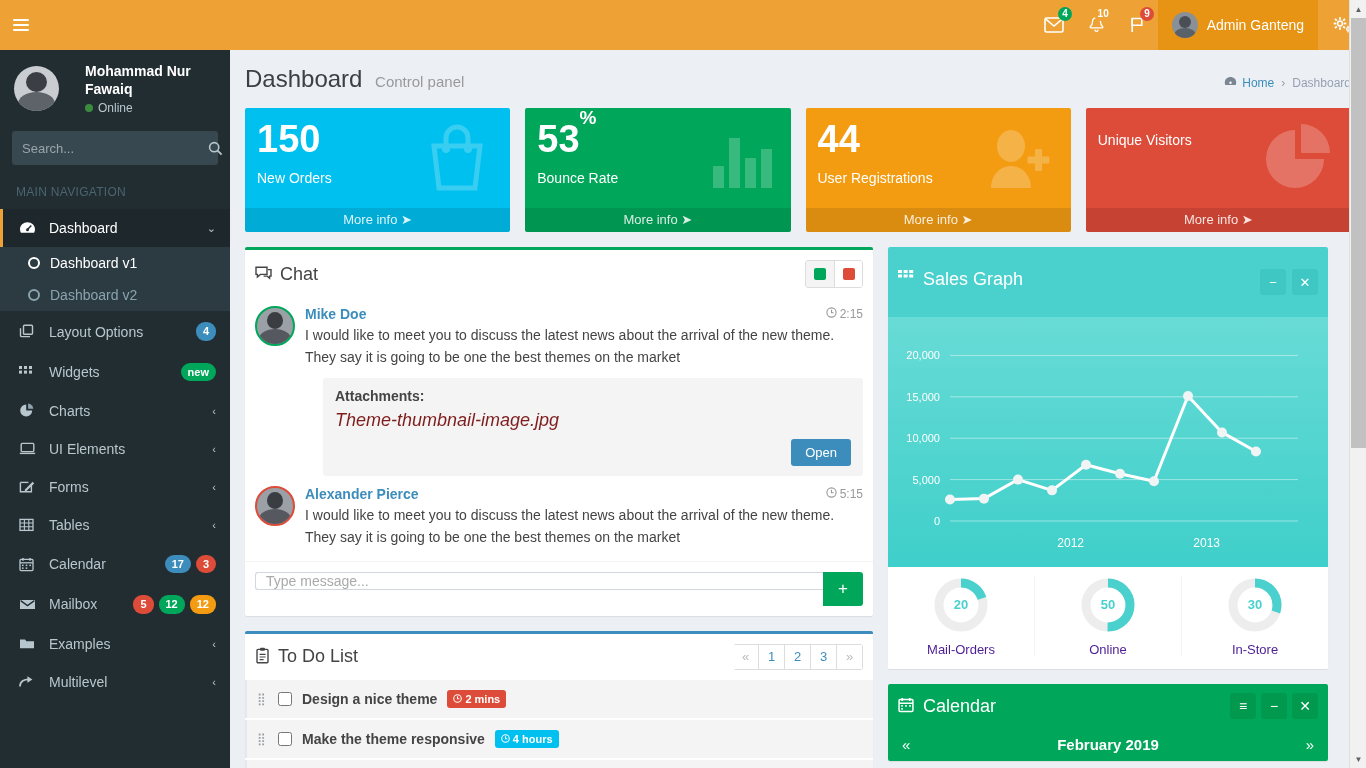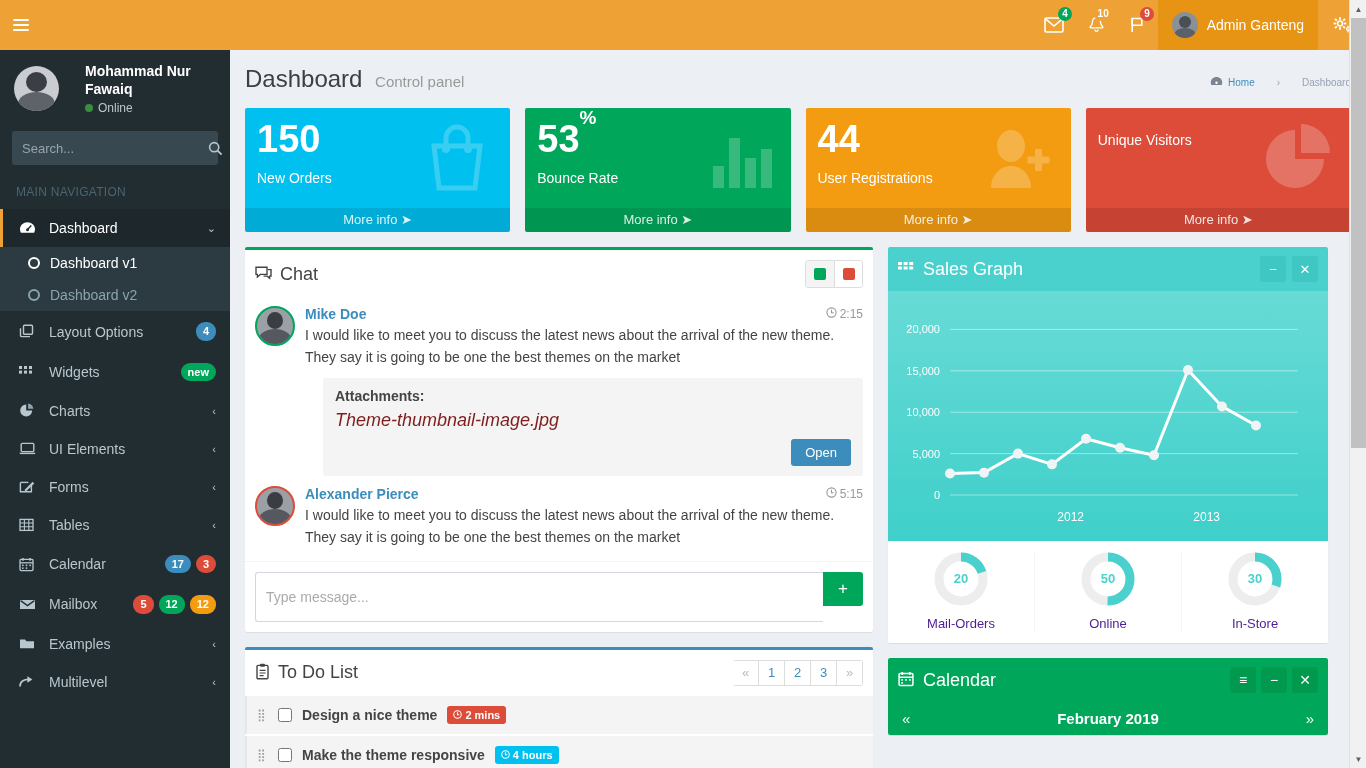--- a/index.html
+++ b/index.html
@@ -62,21 +62,21 @@
   .submenu { list-style:none; background:#2c3b41; }
   .submenu > li > a { display:flex; align-items:center; gap:10px; padding:8px 14px 8px 28px; color:#8aa4af; font-size:14px; text-decoration:none; }
   .submenu > li.active > a { color:#fff; }
   .circ { width:12px; height:12px; border-radius:50%; border:2px solid currentColor; display:inline-block; flex:none; }
 
   
   .content-wrap { position:absolute; top:50px; left:230px; right:0; bottom:0; background:#ecf0f5; overflow:hidden; }
   .content-header { padding:15px 15px 0 15px; display:flex; align-items:flex-start; }
   .content-header h1 { font-size:24px; font-weight:400; color:#3c4043; }
   .content-header h1 small { font-size:15px; color:#999; margin-left:6px; }
-  .breadcrumb { margin-left:auto; display:flex; align-items:center; gap:22px; font-size:10px; color:#97a0b3; padding-top:11px; }
+  .breadcrumb { margin-left:auto; display:flex; align-items:flex-start; gap:7px; font-size:12px; color:#97a0b3; padding-top:11px; }
   .breadcrumb a { color:#3c8dbc; text-decoration:none; display:flex; align-items:center; gap:5px; }
   .content { padding:15px; }
 
   .row { display:flex; gap:15px; }
   
   .small-box { flex:1; border-radius:2px; color:#fff; position:relative; overflow:hidden; }
   .sb-inner { padding:12px 12px 2px 12px; height:100px; }
   .sb-inner h3 { font-size:38px; font-weight:700; line-height:1; }
   .sb-inner h3 sup { font-size:19px; font-weight:700; top:-14px; position:relative; }
   .sb-inner p { font-size:14px; margin-top:12px; }
@@ -112,41 +112,41 @@
   .chat-time { margin-left:auto; font-size:12px; color:#999; display:flex; align-items:center; gap:3px; }
   .chat-text { color:#444; font-size:14px; line-height:1.55; margin-top:3px; }
   .attachment { background:#f4f4f4; margin:10px 0 0 18px; padding:10px 12px; border-radius:3px; }
   .attachment h4 { font-size:14px; color:#444; font-weight:700; margin-bottom:6px; }
   .attachment p { font-style:italic; color:#7f1d1d; font-size:18px; }
   .att-actions { text-align:right; margin-top:8px; }
   .btn-open { background:#3c8dbc; color:#fff; border:0; padding:6px 14px; font-size:13px; border-radius:3px; cursor:pointer;
               font-family:"Liberation Sans", sans-serif; }
   .box-footer { padding:10px; border-top:1px solid #f4f4f4; }
   .input-group { display:flex; }
-  .input-group input { flex:1; border:1px solid #d2d6de; border-right:0; height:50px; padding:0 10px; font-size:14px; outline:none;
+  .input-group input { flex:1; border:1px solid #d2d6de; border-right:0; height:18px; padding:0 10px; font-size:14px; outline:none;
                        font-family:"Liberation Sans", sans-serif; color:#555; border-radius:3px 0 0 3px;}
   .input-group input::placeholder{color:#aaa;}
   .btn-plus { width:40px; height:34px; background:#00a65a; color:#fff; border:0; font-size:17px; cursor:pointer; border-radius:0 3px 3px 0; }
 
   
   .pagination { display:flex; border-radius:3px; overflow:hidden; }
   .pg { min-width:27px; height:26px; border:1px solid #ddd; margin-left:-1px; display:flex; align-items:center; justify-content:center;
         font-size:13px; color:#3c8dbc; background:#fff; cursor:pointer; }
   .pg.dim { color:#bbb; }
   .todo-list { list-style:none; }
   .todo-item { background:#f4f4f4; border-left:2px solid #e6e7e8; margin-bottom:2px; padding:10px; display:flex; align-items:center; gap:10px; }
   .handle { color:#9aa0a6; letter-spacing:-1px; font-size:12px; line-height:6px; cursor:move; width:11px; }
   .todo-text { font-weight:700; color:#444; font-size:14px; }
   .label-tag { font-size:11px; color:#fff; border-radius:3px; padding:3px 6px; display:inline-flex; align-items:center; gap:3px; font-weight:700; }
   .label-danger{background:#dd4b39;} .label-info{background:#00c0ef;}
   input[type=checkbox]{ width:14px; height:14px; }
 
   
   .box-aqua { background:#fff; border-radius:2px; box-shadow:0 1px 1px rgba(0,0,0,.08); overflow:hidden; margin-bottom:15px; }
-  .sg-head { background:#4ad0cd; color:#fff; display:flex; align-items:center; padding:9px 10px; gap:9px; }
+  .sg-head { background:#4ad0cd; color:#fff; display:flex; align-items:flex-start; padding:22px 10px; gap:9px; }
   .sg-head .box-title { color:#fff; font-size:18px; }
   .sg-btn { width:26px; height:26px; background:#3fc7c4; color:#fff; display:flex; align-items:center; justify-content:center;
             border-radius:3px; margin-left:6px; cursor:pointer; font-size:13px; }
   .sg-body { background:linear-gradient(#68dbd6,#3fcfca); height:250px; position:relative; }
   .sg-foot { background:#fff; display:flex; padding:10px 0 12px; }
   .knob-cell { flex:1; text-align:center; border-right:1px solid #f4f4f4; }
   .knob-cell:last-child{border-right:0;}
   .knob-lbl { color:#4c1d95; font-size:13px; margin-top:6px; }
 
   .cal-head { background:#00a65a; color:#fff; display:flex; align-items:center; padding:9px 10px; gap:9px; }

